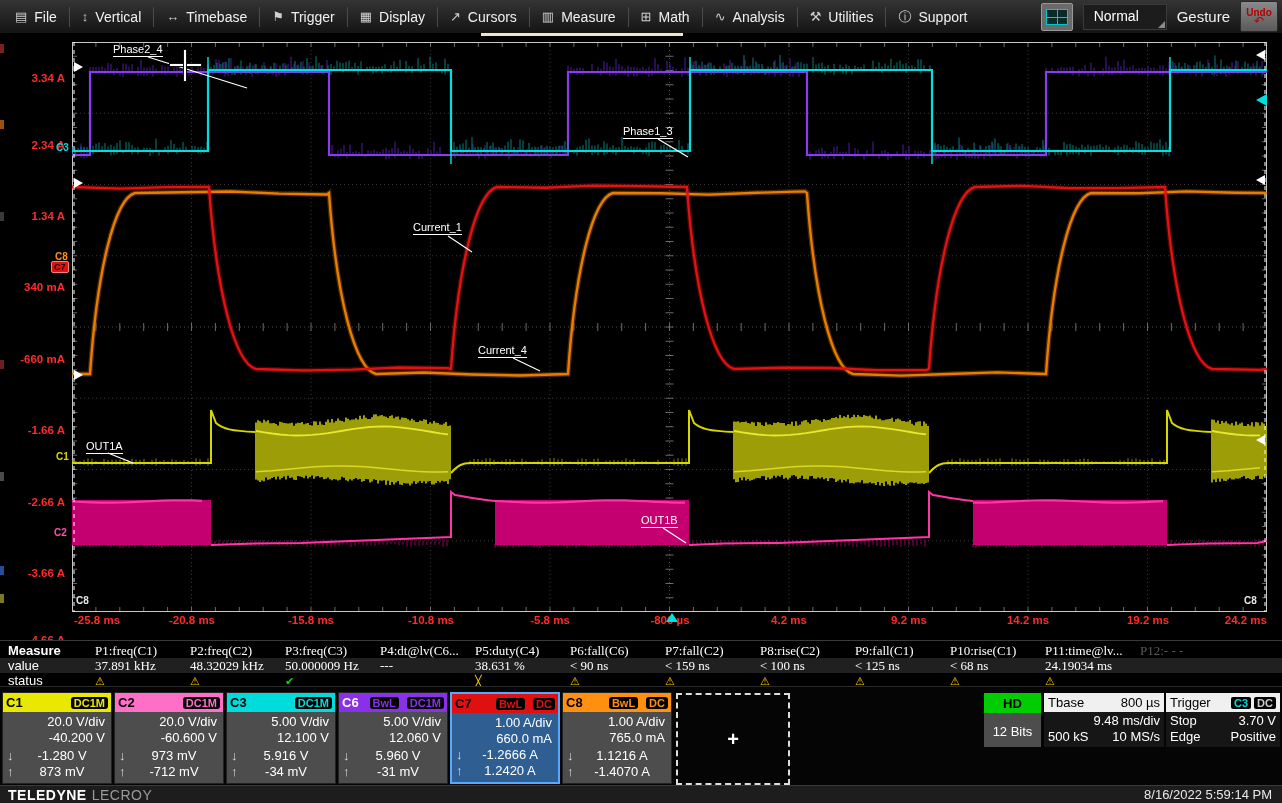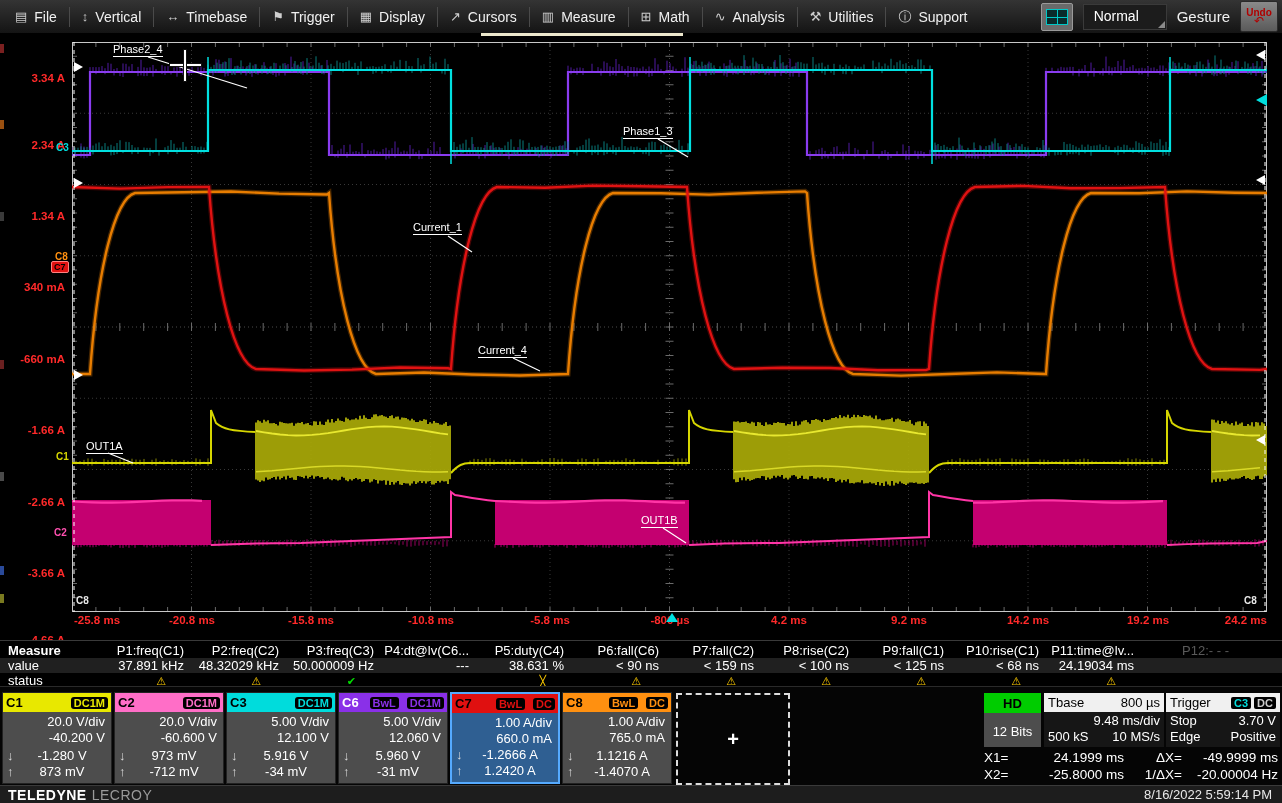--- a/index.html
+++ b/index.html
@@ -44,21 +44,21 @@
   #mouse-cursor .h{position:absolute;left:0;top:14px;width:33px;height:4px;background:#fff;border:1px solid #111;box-sizing:border-box;}
   #mouse-cursor .v{position:absolute;left:14px;top:0;width:4px;height:33px;background:#fff;border:1px solid #111;box-sizing:border-box;}
   #trigger-position-marker{position:absolute;left:666px;top:580px;width:0;height:0;
         border-left:6px solid transparent;border-right:6px solid transparent;border-bottom:9px solid #00e0e0;}
   #top-strip{position:absolute;left:481px;top:0;width:202px;height:3px;background:#ece7cc;}
   
   #measure{position:absolute;left:0;top:640px;width:1282px;height:46px;background:#000;border-top:1px solid #3a3a3a;font-size:13px;}
   .mrow{position:absolute;left:0;width:1282px;height:15px;display:flex;align-items:center;}
   .mrow.vals{background:#202020;}
   .mhead{width:95px;padding-left:8px;box-sizing:border-box;color:#fff;}
-  .mcell{width:95px;text-align:right;padding-right:6px;box-sizing:border-box;white-space:nowrap;color:#fff;}
+  .mcell{width:95px;padding-right:6px;box-sizing:border-box;white-space:nowrap;color:#fff;font-family:Liberation Serif, serif;}
   .mcell.dim{color:#5a5a5a;}
   .micon{font-size:11px;}
   
   #dock{position:absolute;left:0;top:686px;width:1282px;height:99px;background:#050505;border-top:1px solid #2a2a2a;}
   .chbox{position:absolute;top:5px;width:110px;height:92px;background:#4d4d4d;box-sizing:border-box;border:1px solid #222;}
   .chbox.selected{background:#2f5f92;border:2px solid #55aaff;}
   .chhdr{height:19px;display:flex;align-items:center;padding:0 3px;box-sizing:border-box;font-size:13px;font-weight:bold;}
   .chhdr .nm{flex:0 0 auto;}
   .chhdr .bsp{flex:1;}
   .cbadge{background:#000;font-size:11px;font-weight:bold;padding:0 3px;border-radius:3px;margin-left:8px;letter-spacing:0;}
@@ -514,34 +514,20 @@
           <span>3.70 V</span>
           </div>
         <div class="jrow">
           <span>Edge</span>
           <span class="sp"></span>
           <span>Positive</span>
           </div>
       </div>
     </div>
 
-    <div id="cursor-readout">
-      <div class="crow">
-        <span class="l1">X1=</span>
-        <span class="v1">24.1999 ms</span>
-        <span class="l2">ΔX=</span>
-        <span class="v2">-49.9999 ms</span>
-      </div>
-      <div class="crow">
-        <span class="l1">X2=</span>
-        <span class="v1">-25.8000 ms</span>
-        <span class="l2">1/ΔX=</span>
-        <span class="v2">-20.00004 Hz</span>
-      </div>
-    </div>
   </div>
 
   <div id="statusbar">
     <div id="brand">
       <span class="b1">TELEDYNE</span><span class="b2">LECROY</span>
     </div>
     <div id="datetime">8/16/2022 5:59:14 PM</div>
   </div>
 </div>
 

